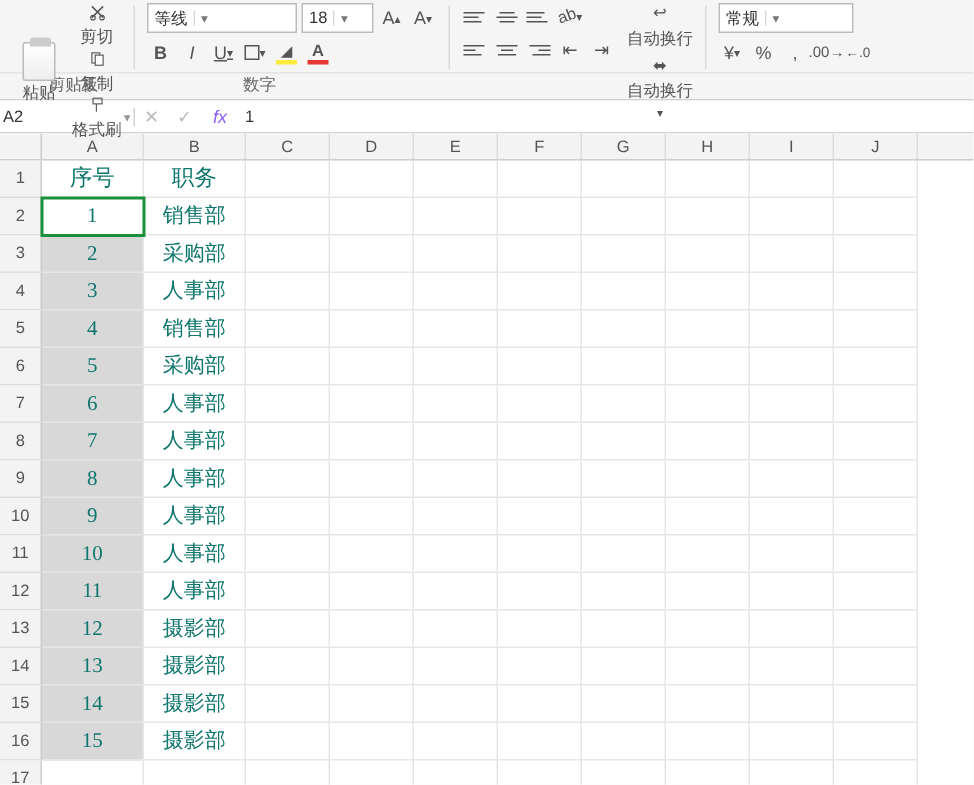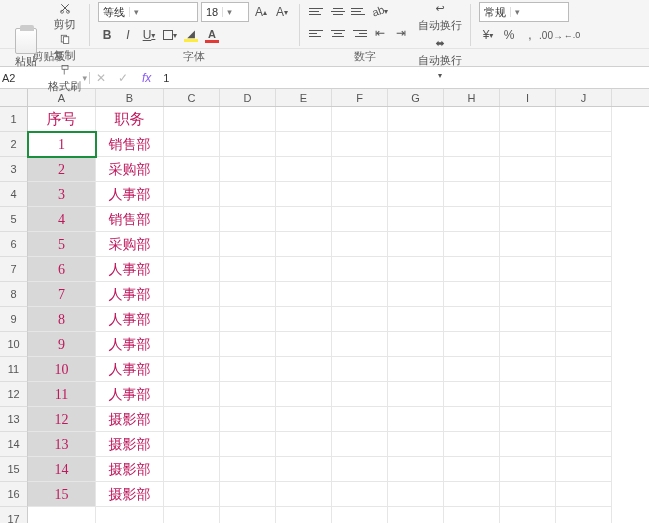--- a/index.html
+++ b/index.html
@@ -47,21 +47,21 @@
 
 .grid-area { background: #fff; height: 435px; overflow: hidden; }
 .col-headers { display: flex; height: 18px; background: #f3f3f3; border-bottom: 1px solid #ccc; font-size: 11px; color: #555;}
 .corner { width: 28px; border-right: 1px solid #ccc; }
 .colh { width: 68px; text-align: center; border-right: 1px solid #ddd; line-height: 18px; }
 .coli { width: 56px; text-align: center; border-right: 1px solid #ddd; line-height: 18px; }
 
 .rows { display: flex; flex-direction: column; }
 .row { display: flex; height: 25px; }
 .rowh { width: 28px; background: #f3f3f3; border-right: 1px solid #ccc; border-bottom: 1px solid #ddd; font-size: 11px; color: #555; text-align: center; line-height: 25px;}
-.cell { width: 68px; border-right: 1px solid #e6e6e6; border-bottom: 1px solid #e6e6e6; text-align: center; font-size: 14px; line-height: 25px; color: #be185d; font-family: "SimSun","Microsoft YaHei"; }
+.cell { width: 68px; border-right: 1px solid #e6e6e6; border-bottom: 1px solid #e6e6e6; text-align: center; font-size: 14px; line-height: 25px; color: #0f766e; font-family: "SimSun","Microsoft YaHei"; }
 .icell { width: 56px; border-right: 1px solid #e6e6e6; border-bottom: 1px solid #e6e6e6; }
 .sel { background: #d8d8d8; }
 .active { background: #fff; outline: 2px solid #1a8f3c; outline-offset: -1px; position: relative; z-index: 2;}
 .hdr-row .cell { font-size: 15px; }
 </style>
 </head>
 <body>
 
 <div class="ribbon">
   <div class="ribbon-top">
@@ -222,21 +222,20 @@
             <span style="font-size:10px">.00→</span>
           </div>
         <div class="ibtn">
             <span style="font-size:9px">←.0</span>
           </div>
       </div>
     </div>
   </div>
   <div class="group-labels">
     <div class="group-label" style="width:98px">剪贴板</div>
-    <div class="group-label" style="width:192px">字体</div>
     <div class="group-label" style="width:150px">数字</div>
   </div>
 </div>
 
 <div class="cellref-row">
   <div class="namebox">
     <span>A2</span>
     <span style="font-size:9px;color:#999">▾</span>
   </div>
   <div class="ibtn" style="width:22px;color:#bbb">✕</div>

